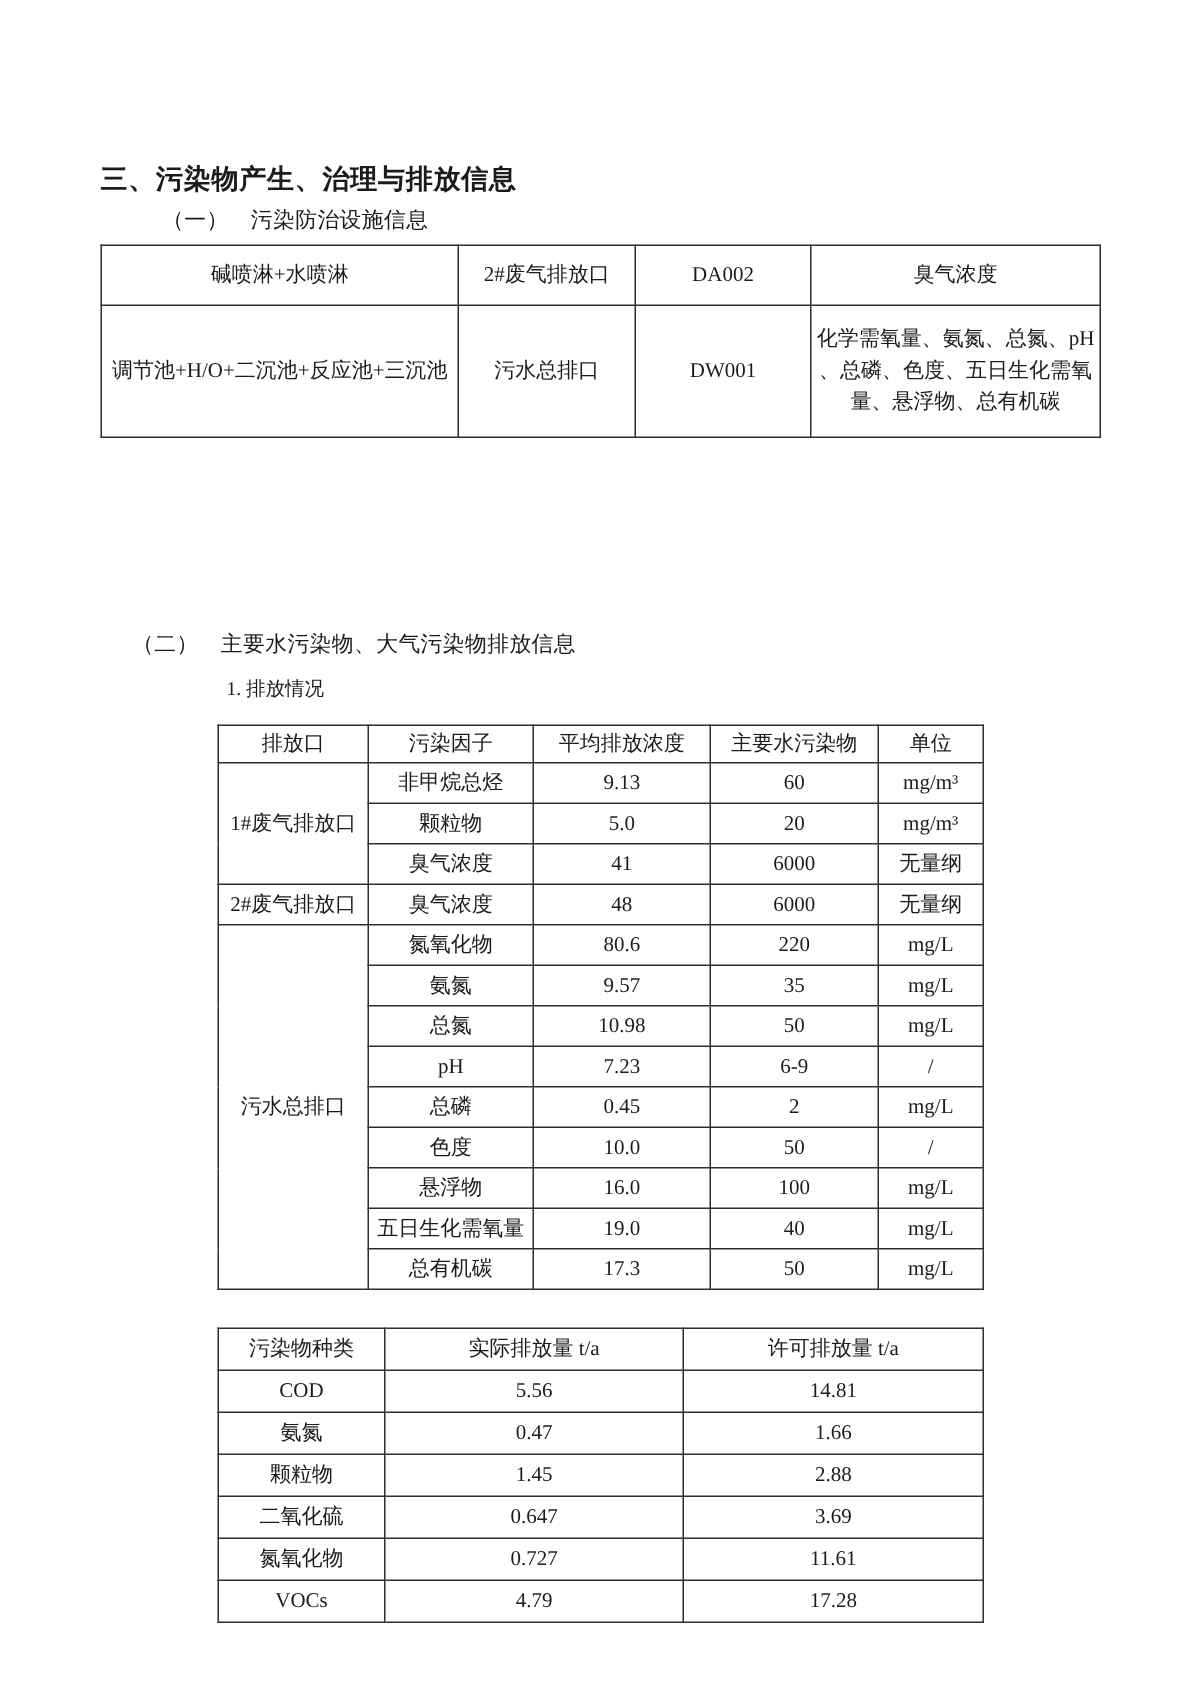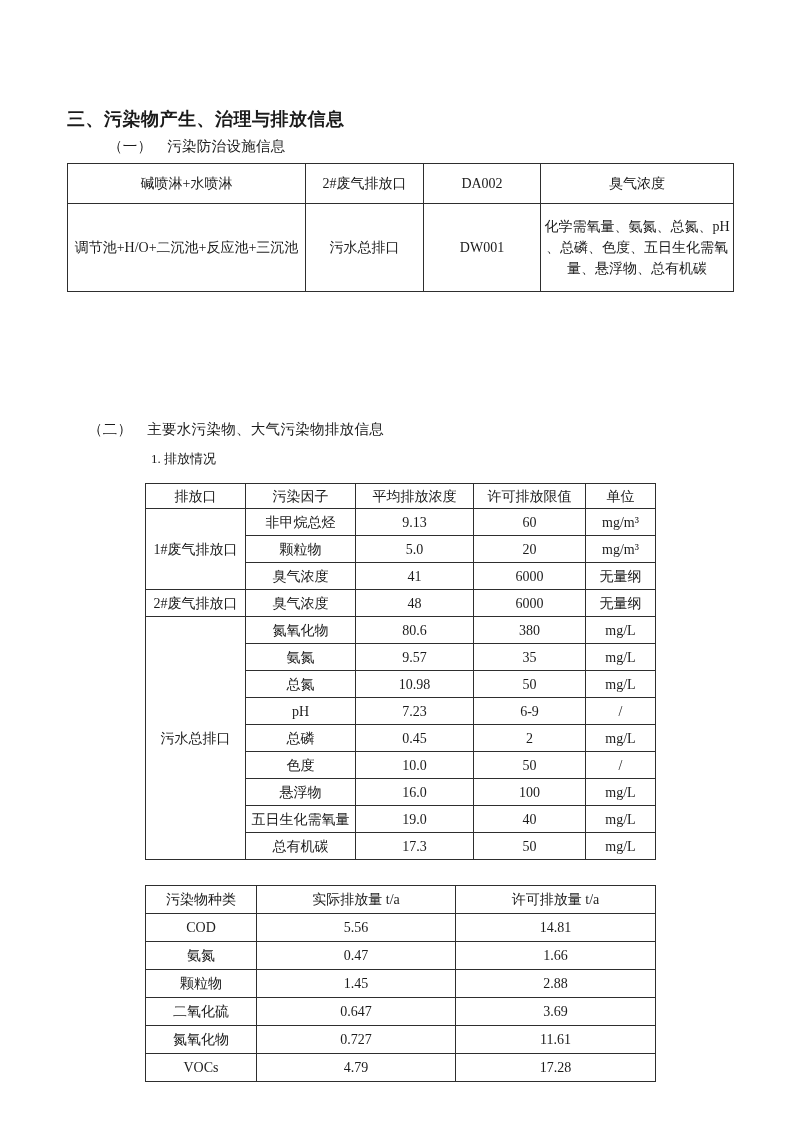--- a/index.html
+++ b/index.html
@@ -95,21 +95,21 @@
         <col style="width:110px">
         <col style="width:118px">
         <col style="width:112px">
         <col style="width:70px">
     </colgroup>
     <tbody>
         <tr class="hdr">
       <th>排放口</th>
       <th>污染因子</th>
       <th>平均排放浓度</th>
-      <th>许可排放限值</th>
+      <th>主要水污染物</th>
       <th>单位</th>
     </tr>
     <tr>
       <td rowspan="3">1#废气排放口</td>
       <td>非甲烷总烃</td>
       <td>9.13</td>
       <td>60</td>
       <td>mg/m³</td>
     </tr>
     <tr>
@@ -128,21 +128,21 @@
       <td>2#废气排放口</td>
       <td>臭气浓度</td>
       <td>48</td>
       <td>6000</td>
       <td>无量纲</td>
     </tr>
     <tr>
       <td rowspan="9">污水总排口</td>
       <td>氮氧化物</td>
       <td>80.6</td>
-      <td>380</td>
+      <td>220</td>
       <td>mg/L</td>
     </tr>
     <tr>
       <td>氨氮</td>
       <td>9.57</td>
       <td>35</td>
       <td>mg/L</td>
     </tr>
     <tr>
       <td>总氮</td>

